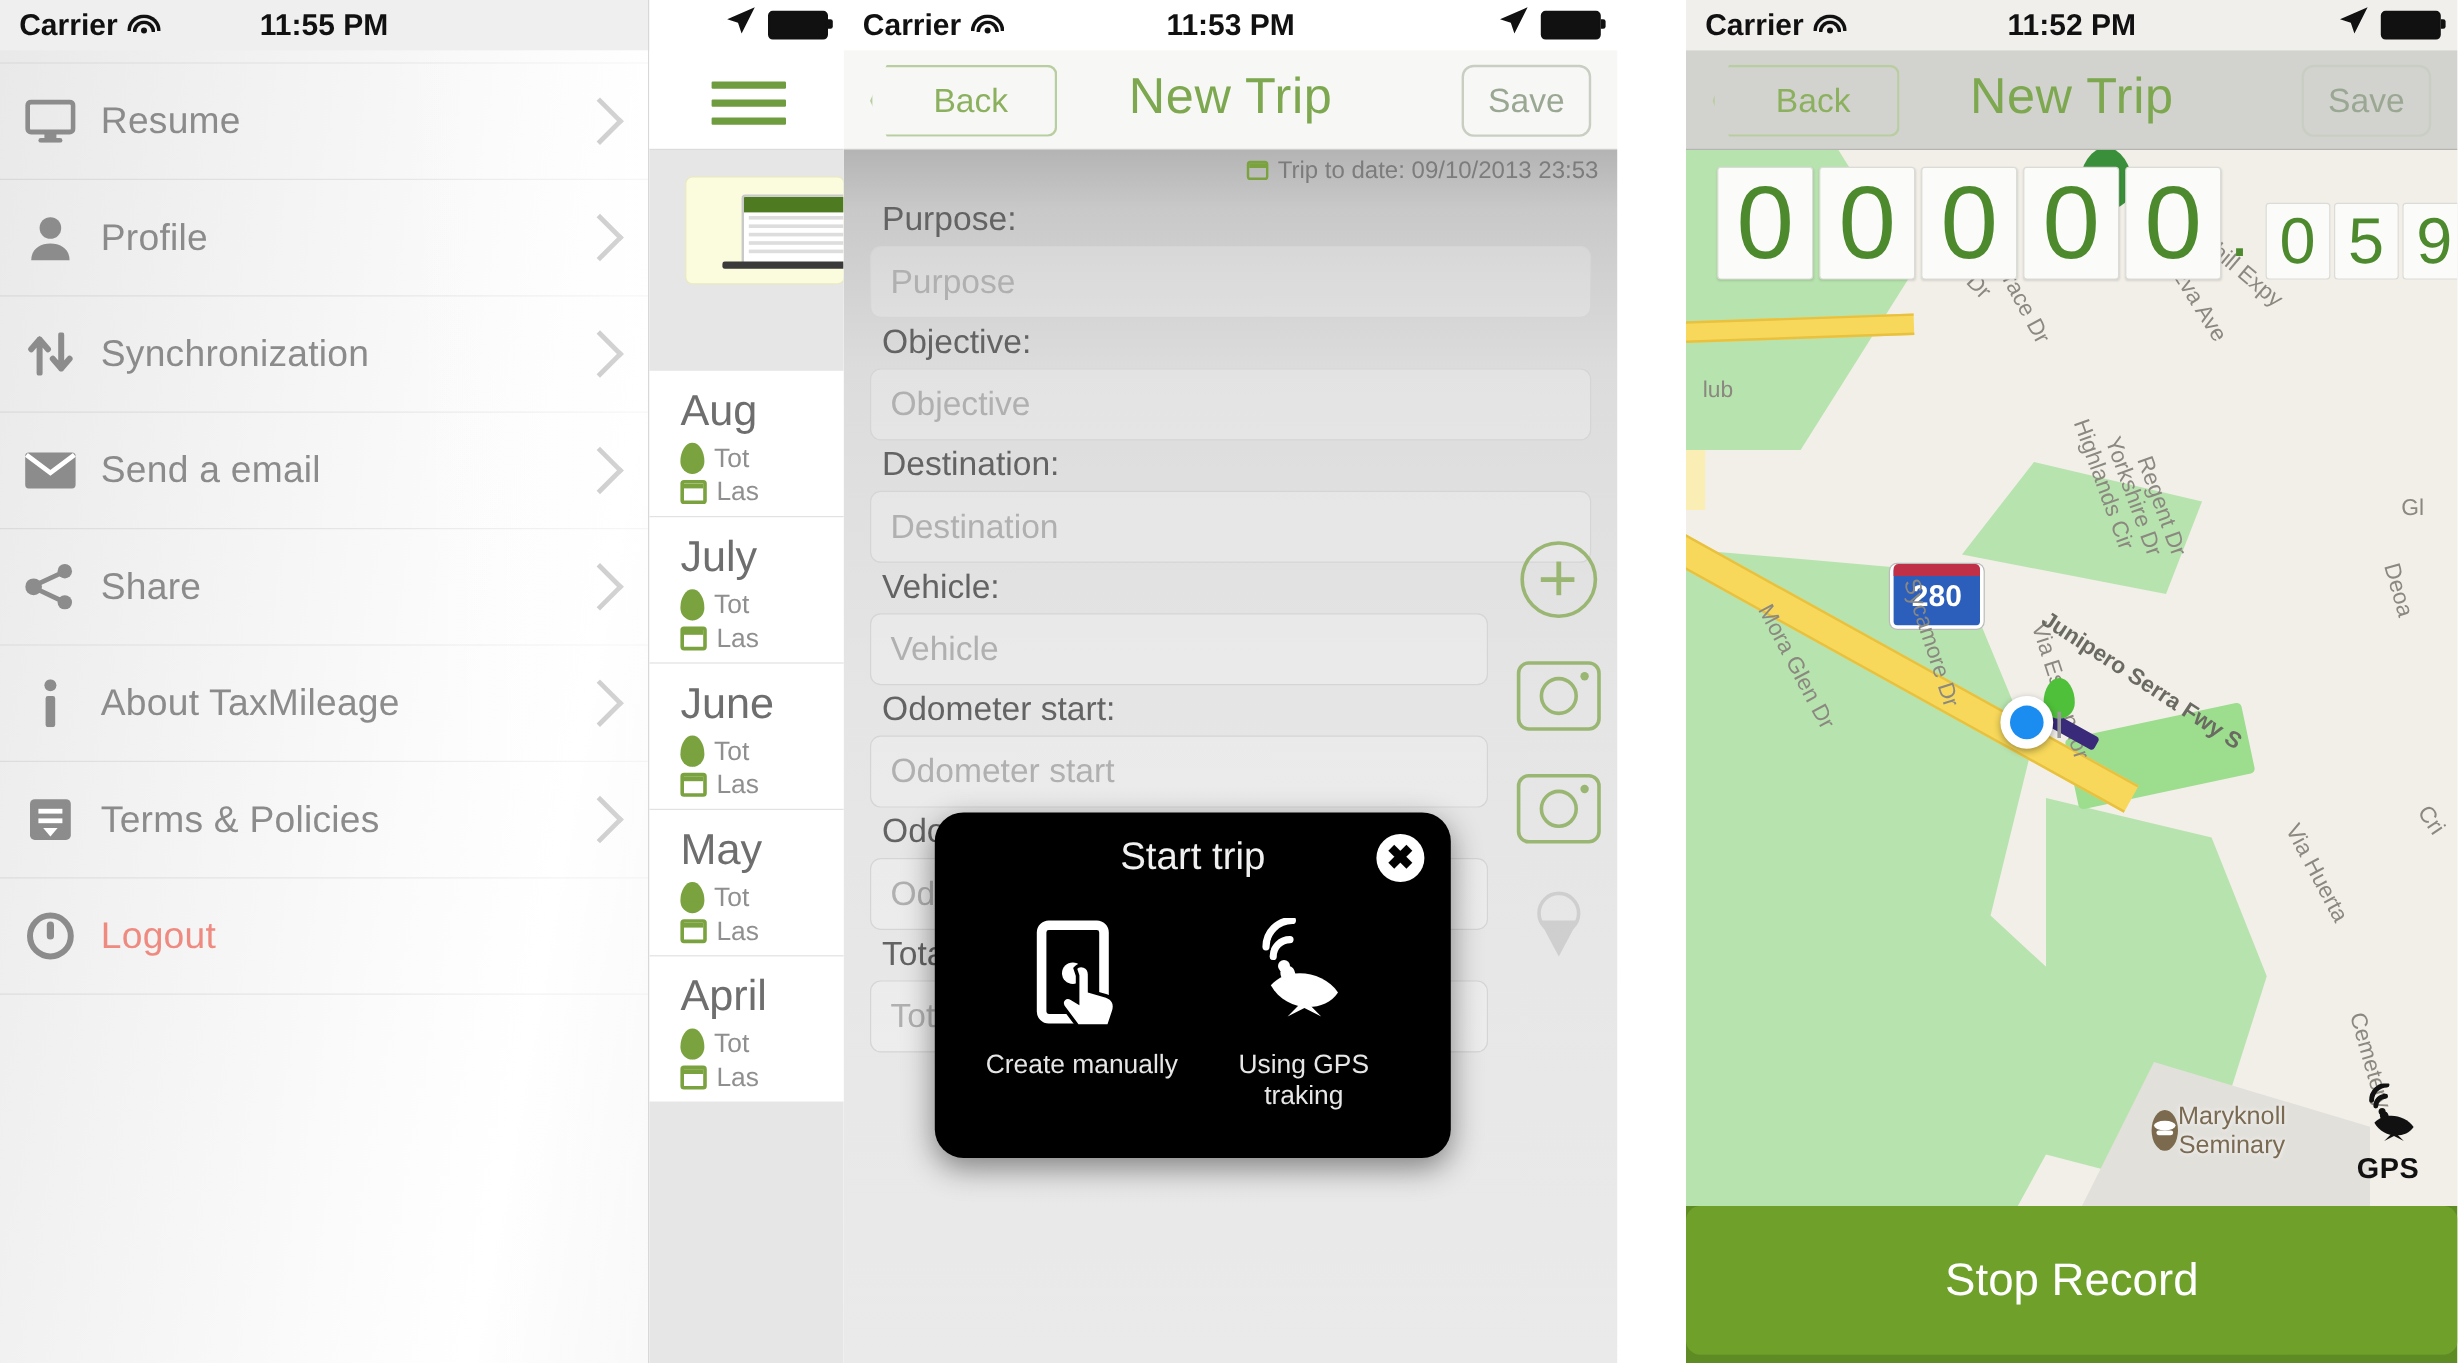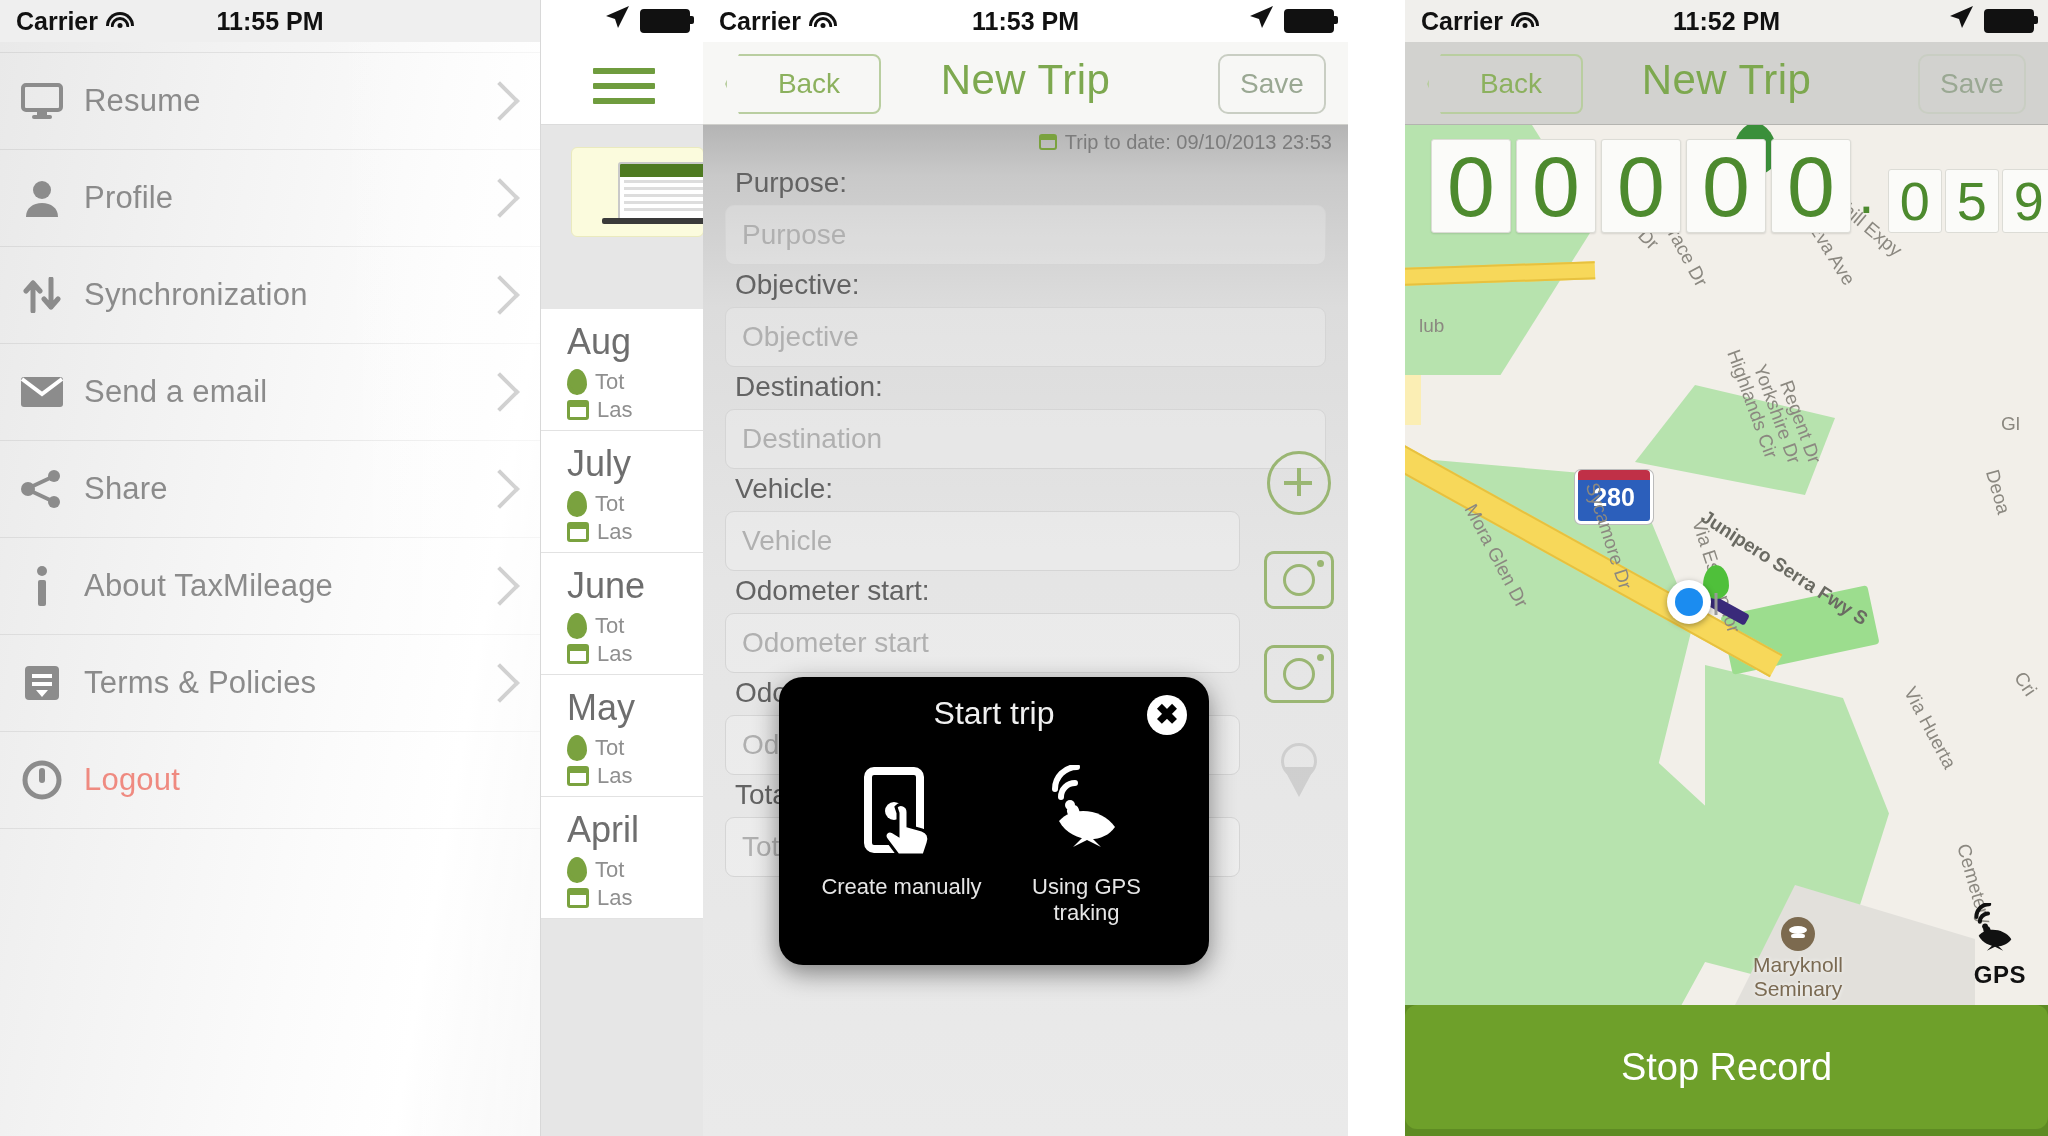--- a/index.html
+++ b/index.html
@@ -137,21 +137,21 @@
             clip-path:polygon(25% 0,100% 45%,100% 100%,0 100%);}
   .hwy{position:absolute;background:#f7d85a;border-top:2px solid #e7c13f;border-bottom:2px solid #e7c13f;}
   .hwy1{left:-40px;top:300px;width:470px;height:22px;transform:rotate(29deg);transform-origin:left center;}
   .hwy2{left:-30px;top:140px;width:220px;height:14px;transform:rotate(-2deg);}
   .hwy3{right:70px;top:90px;width:16px;height:300px;background:#fbeeb4;border:none;}
   .shield{position:absolute;left:170px;top:345px;width:72px;height:48px;background:#2c5fbb;
           border-radius:6px;border:3px solid #fff;display:flex;align-items:center;justify-content:center;
           color:#fff;font-size:25px;font-weight:bold;box-shadow:0 0 0 1px #bbb;}
   .shield:before{content:"";position:absolute;left:0;right:0;top:-3px;height:10px;background:#c03047;border-radius:4px 4px 0 0;}
   .mlabel{position:absolute;color:#8b8880;font-size:19px;white-space:nowrap;}
-  .poi{position:absolute;display:flex;flex-direction:column;align-items:center;}
+  .poi{position:absolute;display:flex;flex-direction:row;align-items:center;}
   .poi-dot{width:34px;height:34px;border-radius:50%;background:#7c6a4f;display:flex;align-items:center;justify-content:center;}
   .poi-txt{color:#7a6a52;font-size:21px;text-align:center;line-height:24px;margin-top:2px;text-shadow:0 0 4px #fff;}
   .user-dot{position:absolute;left:262px;top:455px;width:44px;height:44px;border-radius:50%;background:#fff;
             box-shadow:0 2px 6px rgba(0,0,0,.35);display:flex;align-items:center;justify-content:center;}
   .user-dot i{width:28px;height:28px;border-radius:50%;background:#1b8cf0;}
   .green-pin{position:absolute;left:298px;top:440px;width:26px;height:34px;background:#4fc03a;
              border-radius:50% 50% 50% 50%/60% 60% 40% 40%;}
   .green-pin:after{content:"";position:absolute;left:50%;top:28px;transform:translateX(-50%);
                    width:3px;height:22px;background:#9a9a9a;}
   .track{position:absolute;left:282px;top:474px;width:64px;height:12px;background:#3a2a7a;transform:rotate(29deg);border-radius:3px;}
@@ -162,21 +162,21 @@
 
   .odo{position:absolute;left:26px;top:14px;display:flex;align-items:flex-end;gap:5px;}
   .odo-d{width:78px;height:92px;background:#fbfbf9;border:1px solid #dcdcd6;border-radius:3px;
          display:flex;align-items:center;justify-content:center;color:#4d8a2e;font-size:86px;
          font-family:"Liberation Sans",sans-serif;line-height:1;box-shadow:0 1px 2px rgba(0,0,0,.12);}
   .odo-dot{color:#4d8a2e;font-size:60px;padding:0 2px 6px 2px;}
   .odo-s{width:52px;height:62px;background:#fbfbf9;border:1px solid #dcdcd6;border-radius:3px;
          display:flex;align-items:center;justify-content:center;color:#4d8a2e;font-size:54px;line-height:1;}
   .odo-small-grp{display:flex;gap:3px;align-items:flex-end;margin-left:6px;}
 
-  .gps-badge{position:absolute;right:22px;bottom:16px;text-align:right;}
+  .gps-badge{position:absolute;right:22px;bottom:16px;text-align:left;}
   .gps-badge .dish{width:62px;height:56px;margin:0 auto;position:relative;}
   .gps-badge .g-txt{font-size:24px;font-weight:bold;color:#111;margin-top:2px;letter-spacing:.5px;}
 
   .stop-area{height:174px;background:#5e8b23;display:flex;align-items:flex-start;justify-content:center;padding-top:0;}
   .stop-btn{width:100%;height:124px;background:#6ea02a;border-radius:12px;
             display:flex;align-items:center;justify-content:center;color:#fff;font-size:38px;}
 
   .divider-v{position:absolute;top:0;height:1136px;width:1px;background:#fff;}
 </style>
 </head>

